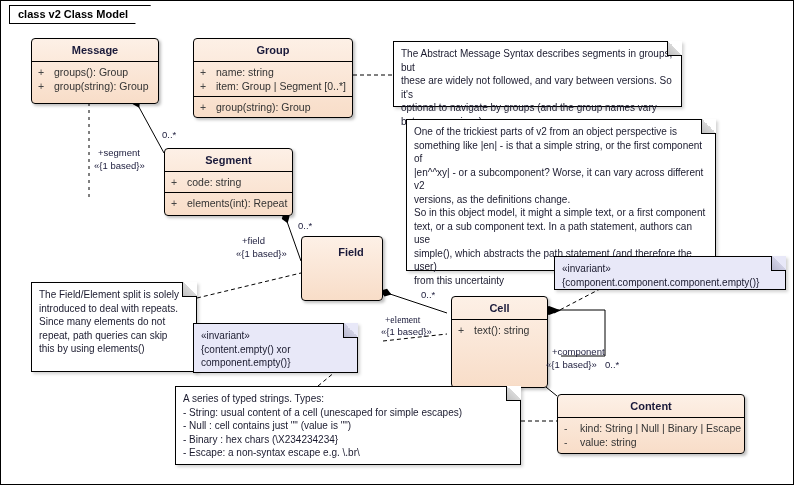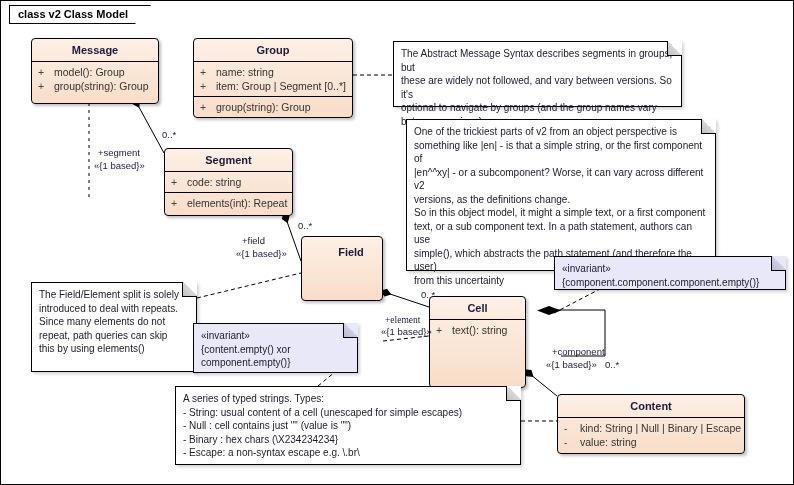--- a/index.html
+++ b/index.html
@@ -70,21 +70,21 @@
     <path d="M382,340 L446,333" stroke="#000" stroke-width="1" stroke-dasharray="4,3" fill="none"></path>
     <path d="M553,312 L620,277" stroke="#000" stroke-width="1" stroke-dasharray="4,3" fill="none"></path>
     <path d="M520,420 L556,420" stroke="#000" stroke-width="1" stroke-dasharray="4,3" fill="none"></path>
     <path d="M317,385 L340,366" stroke="#000" stroke-width="1" stroke-dasharray="4,3" fill="none"></path>
   </svg>
 
   <div class="cls" style="left:30px;top:37px;width:128px;height:66px;">
     <div class="hdr">Message</div>
     <div class="sep"></div>
     <div class="cmp">
-      <div class="row"><span class="vis">+</span><span>model(): Group</span></div>
+      <div class="row"><span class="vis">+</span><span>groups(): Group</span></div>
       <div class="row"><span class="vis">+</span><span>group(string): Group</span></div>
     </div>
   </div>
 
   <div class="cls" style="left:192px;top:37px;width:160px;height:80px;">
     <div class="hdr">Group</div>
     <div class="sep"></div>
     <div class="cmp" style="padding-bottom:3px;">
       <div class="row"><span class="vis">+</span><span>name: string</span></div>
       <div class="row"><span class="vis">+</span><span>item: Group | Segment [0..*]</span></div>
@@ -104,21 +104,21 @@
     <div class="sep"></div>
     <div class="cmp">
       <div class="row"><span class="vis">+</span><span>elements(int): Repeat</span></div>
     </div>
   </div>
 
   <div class="cls" style="left:300px;top:235px;width:82px;height:65px;">
     <div class="hdr" style="padding-top:9px;padding-left:22px;">Field</div>
   </div>
 
-  <div class="cls" style="left:428px;top:295px;width:97px;height:92px;">
+  <div class="cls" style="left:450px;top:295px;width:97px;height:92px;">
     <div class="hdr">Cell</div>
     <div class="sep"></div>
     <div class="cmp">
       <div class="row"><span class="vis">+</span><span>text(): string</span></div>
     </div>
   </div>
 
   <div class="cls" style="left:556px;top:393px;width:188px;height:60px;">
     <div class="hdr">Content</div>
     <div class="sep"></div>

